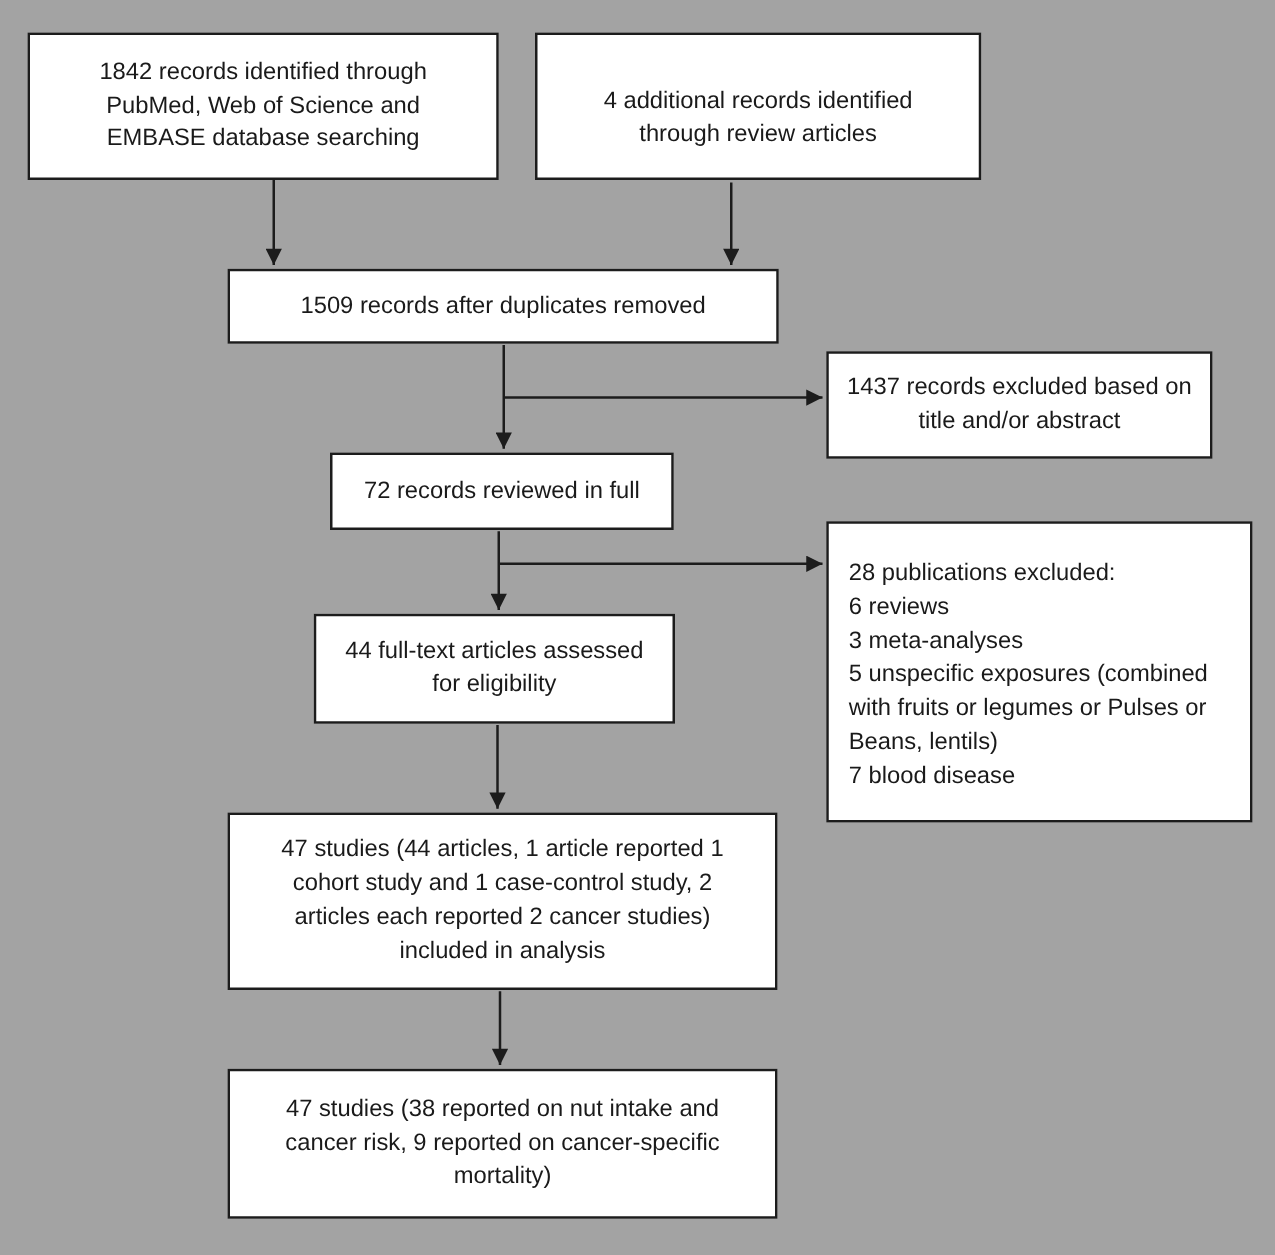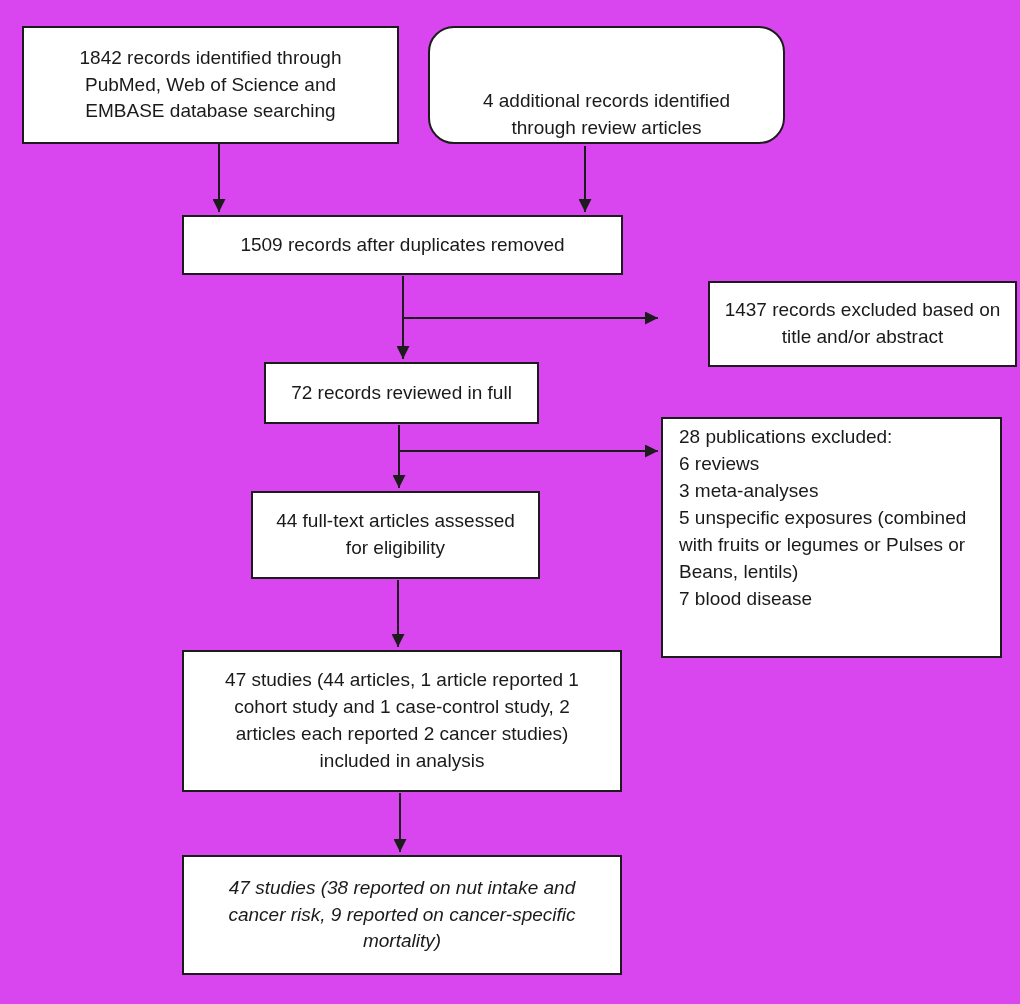--- a/index.html
+++ b/index.html
@@ -4,21 +4,21 @@
 <style>
   html, body {
     margin: 0;
     padding: 0;
     background: #ffffff;
   }
   .canvas {
     position: relative;
     width: 1020px;
     height: 1004px;
-    background: #d946ef;
+    background: #a3a3a3;
     font-family: "Liberation Sans", sans-serif;
     color: #1a1a1a;
     overflow: hidden;
   }
   .node {
     position: absolute;
     box-sizing: border-box;
     border: 2px solid #1c1c1c;
     background: #ffffff;
     display: flex;
@@ -26,28 +26,28 @@
     justify-content: center;
     text-align: center;
     font-size: 19px;
     line-height: 1.42;
   }
   .node.left-align {
     display: block;
     text-align: left;
   }
   #n-identified          { left: 22px;  top: 26px;  width: 377px; height: 118px; padding: 0 28px; }
-  #n-additional          { left: 428px; top: 26px;  width: 357px; height: 118px; padding: 20px 40px 0 40px; align-items: flex-end; border-radius: 26px; }
+  #n-additional          { left: 428px; top: 26px;  width: 357px; height: 118px; padding: 20px 40px 0 40px; align-items: center; }
   #n-deduplicated        { left: 182px; top: 215px; width: 441px; height: 60px;  padding: 0 22px; }
-  #n-excluded-abstract   { left: 661px; top: 281px; width: 309px; height: 86px;  padding: 0 12px; margin-left: 47px; }
+  #n-excluded-abstract   { left: 661px; top: 281px; width: 309px; height: 86px;  padding: 0 12px; }
   #n-reviewed            { left: 264px; top: 362px; width: 275px; height: 62px;  padding: 12px 8px; }
-  #n-excluded-publications { left: 661px; top: 417px; width: 341px; height: 241px; padding: 5px 10px 0 16px; }
+  #n-excluded-publications { left: 661px; top: 417px; width: 341px; height: 241px; padding: 27px 10px 0 16px; }
   #n-assessed            { left: 251px; top: 491px; width: 289px; height: 88px;  padding: 16px 12px; }
   #n-included            { left: 182px; top: 650px; width: 440px; height: 142px; padding: 0 34px; }
-  #n-final               { left: 182px; top: 855px; width: 440px; height: 120px; padding: 0 32px; font-style: italic; }
+  #n-final               { left: 182px; top: 855px; width: 440px; height: 120px; padding: 0 32px; }
   .arrows {
     position: absolute;
     left: 0; top: 0;
     width: 1020px;
     height: 1004px;
     pointer-events: none;
   }
   .arrows line {
     stroke: #1c1c1c;
     stroke-width: 2;

